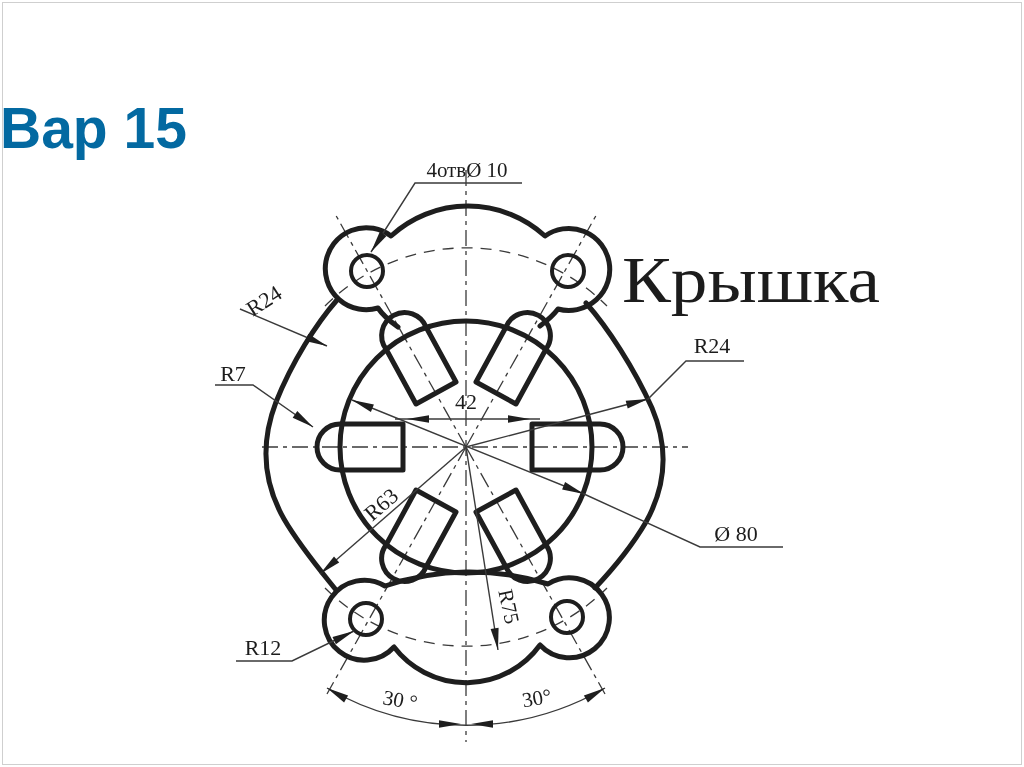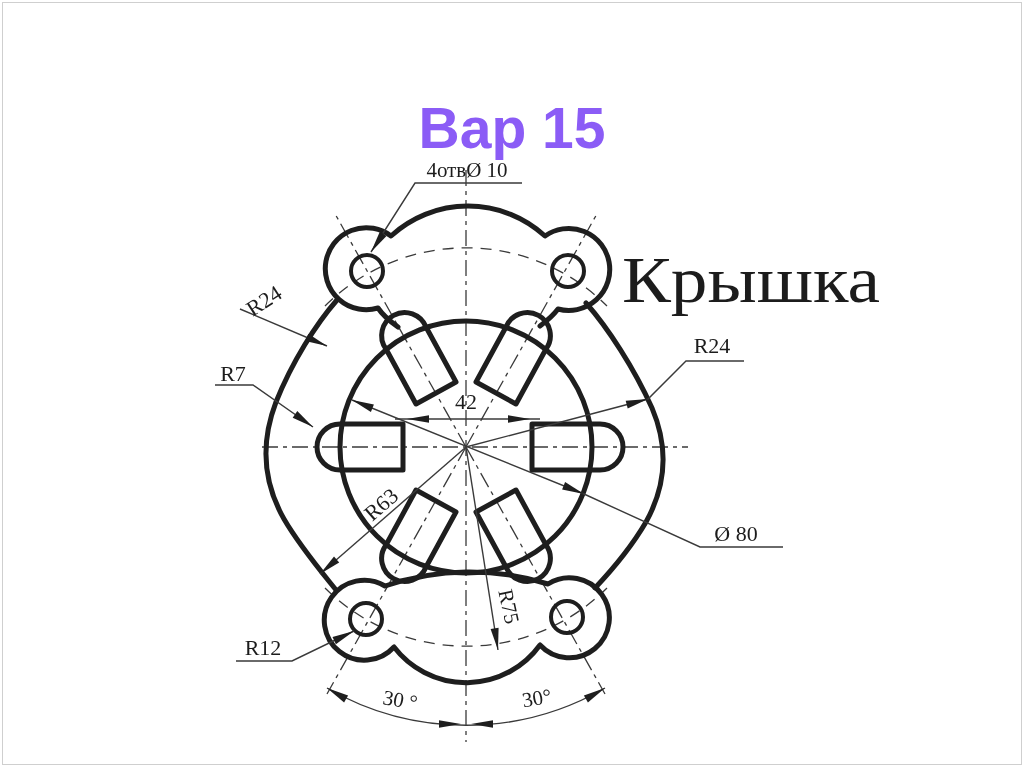--- a/index.html
+++ b/index.html
@@ -5,22 +5,22 @@
   html,body{margin:0;padding:0;}
   body{
     width:1024px;height:767px;position:relative;background:#ffffff;
     font-family:"Liberation Sans",sans-serif;overflow:hidden;
   }
   .frame{
     position:absolute;left:2px;top:2px;right:2px;bottom:2px;
     border:1px solid #cfcfcf;pointer-events:none;
   }
   .slide-title{
-    position:absolute;top:62px;left:0;width:1024px;text-align:center;
-    font-size:57px;font-weight:700;color:#8b5cf6;line-height:1;
+    position:absolute;top:62px;left:0;width:1024px;
+    font-size:57px;font-weight:700;color:#0369a1;line-height:1;
     font-family:"Liberation Sans",sans-serif;letter-spacing:0px;
   }
   svg{position:absolute;left:0;top:0;}
   svg text{font-family:"Liberation Serif",serif;fill:#1c1c1c;}
   .thick{stroke:#1e1e1e;stroke-width:5;fill:none;stroke-linecap:round;stroke-linejoin:round;}
   .hole{stroke:#1e1e1e;stroke-width:4;fill:none;}
   .thin{stroke:#3a3a3a;stroke-width:1.4;fill:none;}
   .cline{stroke:#3a3a3a;stroke-width:1.3;fill:none;stroke-dasharray:16 5 4 5;}
   .bolt{stroke:#3a3a3a;stroke-width:1.3;fill:none;stroke-dasharray:11 8;}
   .arr{fill:#1e1e1e;stroke:none;}

